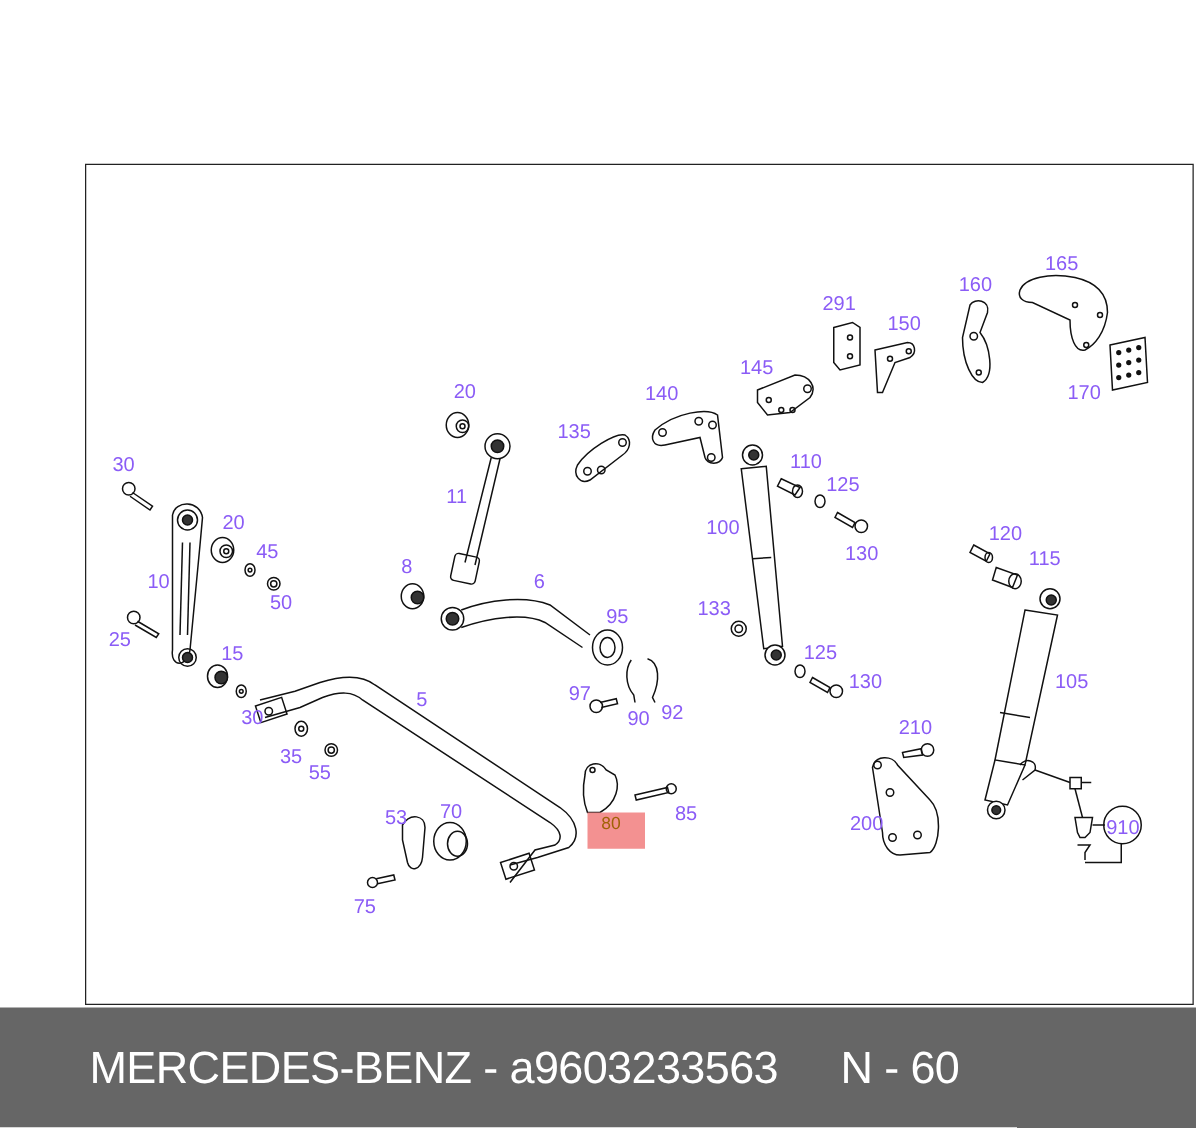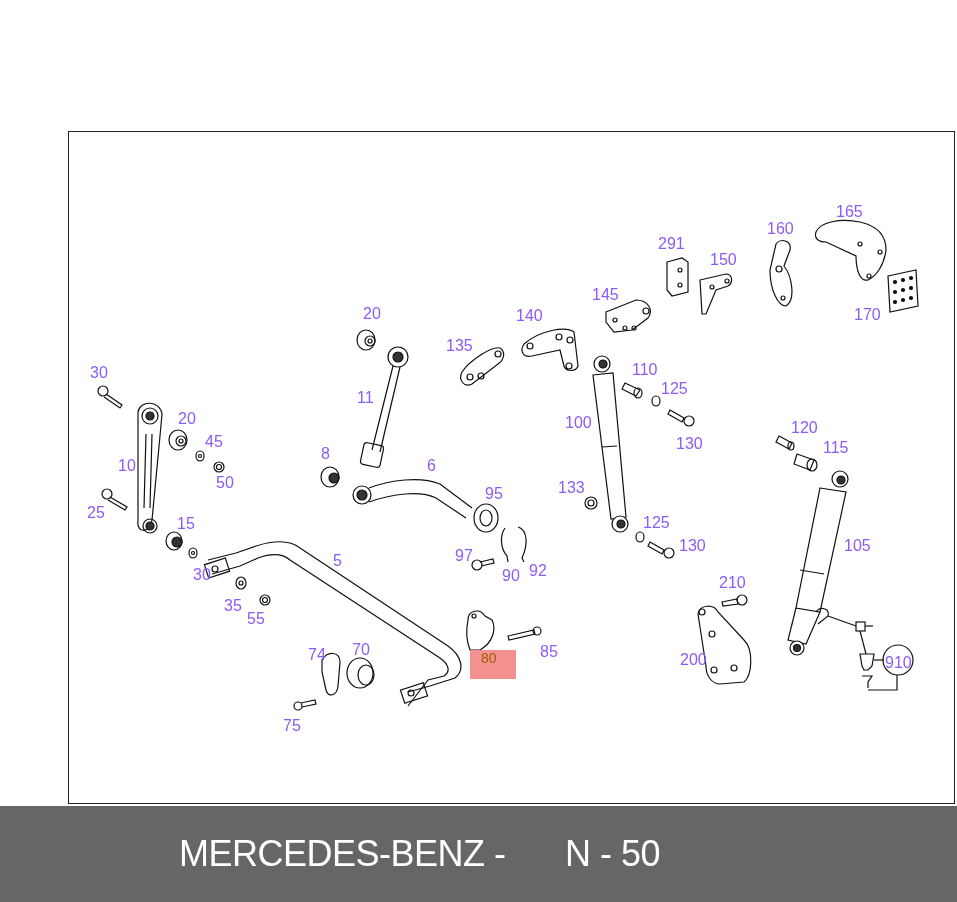--- a/index.html
+++ b/index.html
@@ -298,28 +298,29 @@
     <div class="lbl" style="left: 558px; top: 480px;">133</div>
     <div class="lbl" style="left: 643px; top: 515px;">125</div>
     <div class="lbl" style="left: 679px; top: 538px;">130</div>
     <div class="lbl" style="left: 455px; top: 548px;">97</div>
     <div class="lbl" style="left: 502px; top: 568px;">90</div>
     <div class="lbl" style="left: 529px; top: 563px;">92</div>
     <div class="lbl" style="left: 540px; top: 644px;">85</div>
     <div class="lbl" style="left: 719px; top: 575px;">210</div>
     <div class="lbl" style="left: 680px; top: 652px;">200</div>
     <div class="lbl" style="left: 885px; top: 655px;">910</div>
-    <div class="lbl" style="left: 308px; top: 647px;">74</div>
+    <div class="lbl" style="left: 308px; top: 647px;">53</div>
     <div class="lbl" style="left: 352px; top: 642px;">70</div>
     <div class="lbl" style="left: 283px; top: 718px;">75</div>
   </div>
 
 <div class="hl"></div>
 <div class="hl-lbl">80</div>
 
 <div id="footer">
   <div id="footer-text">
     <span>MERCEDES-BENZ</span>
     <span style="white-space:pre"> - </span>
+    <span>a9603233563</span>
     <span class="gap"></span>
-    <span>N - 50</span>
+    <span>N - 60</span>
   </div>
 </div>
 
 </body></html>

